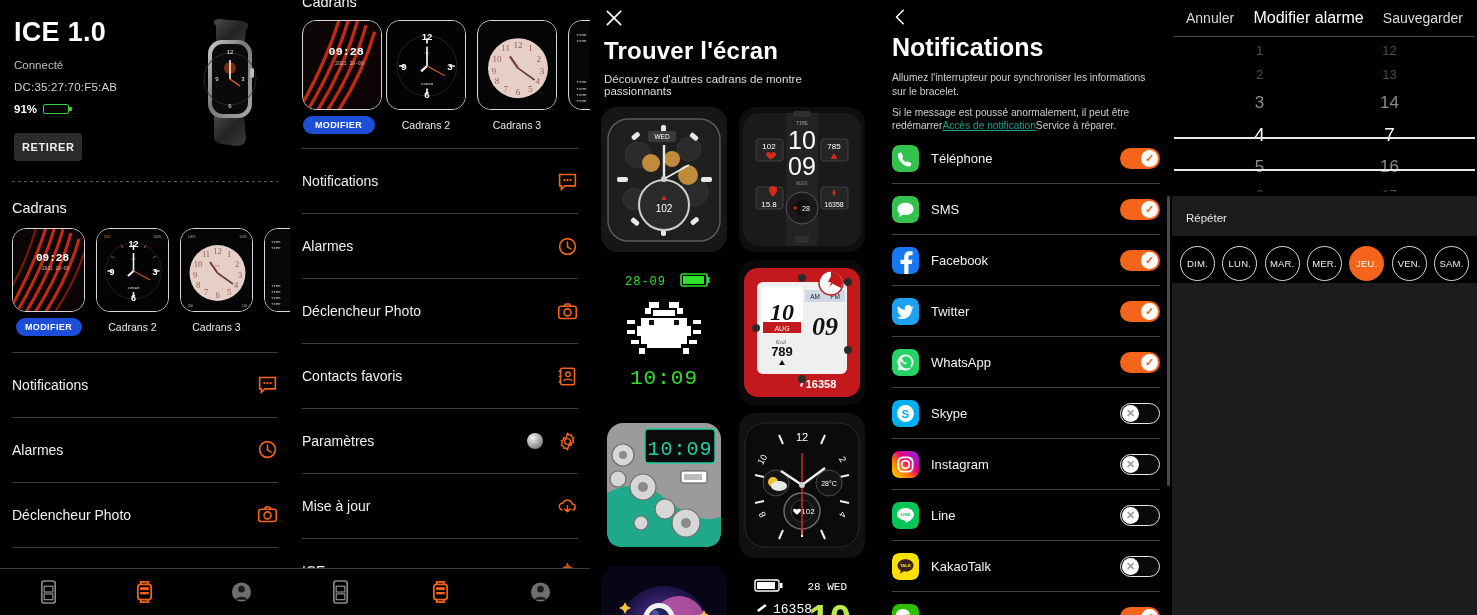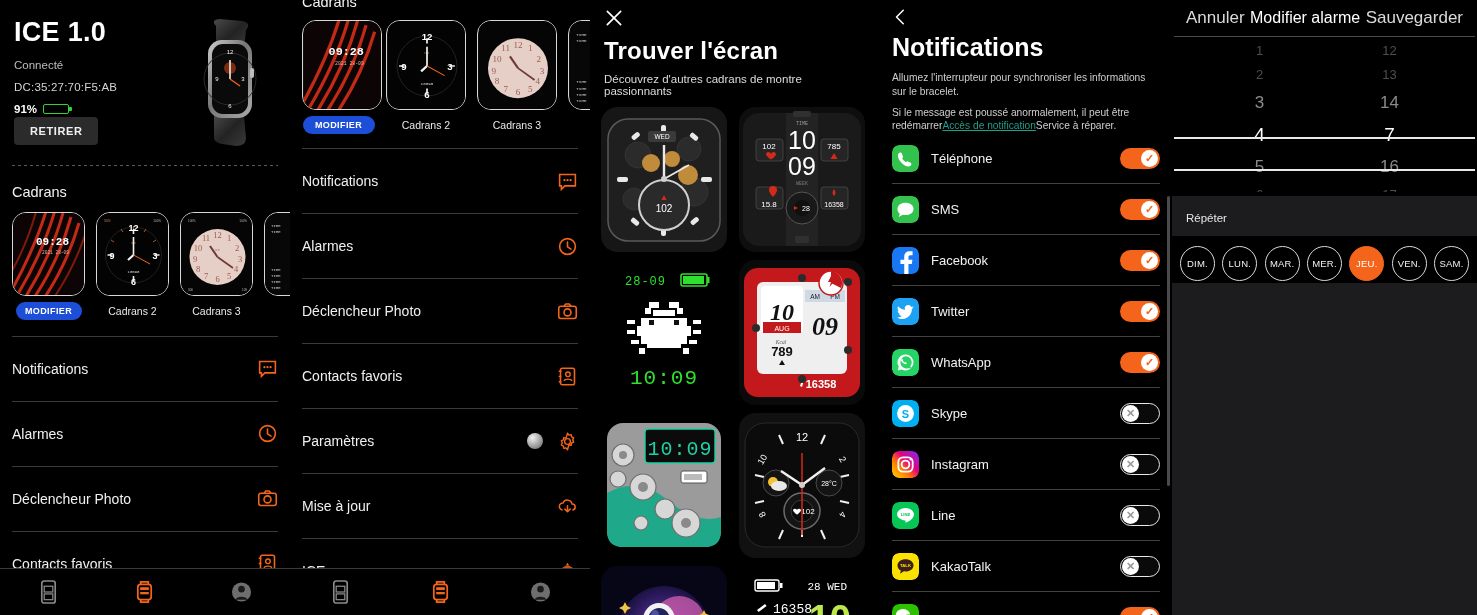--- a/index.html
+++ b/index.html
@@ -22,22 +22,22 @@
   
   .dev-head { padding: 18px 14px 0 14px; position: relative; }
   .dev-title { font-size: 27px; font-weight: bold; color:#fff; letter-spacing:.3px; line-height:1.1; }
   .dev-status { font-size: 11.5px; color:#bcbcbc; margin-top: 11px; }
   .dev-mac { font-size: 11.5px; color:#d4d4d4; margin-top: 10px; letter-spacing:.2px; }
   .dev-batt-row { display:flex; align-items:center; gap:6px; margin-top: 10px; }
   .dev-batt-pct { font-size: 11.5px; color:#fff; font-weight:bold; }
   .batt-ico { width: 26px; height: 10px; border: 1.3px solid #36d13a; border-radius:2px; position:relative; padding:1px; }
   .batt-ico::after { content:""; position:absolute; right:-3.5px; top:2.5px; width:2.5px; height:4px; background:#36d13a; border-radius:0 1px 1px 0; }
   .batt-fill { height:100%; width:92%; background:#3ddc41; border-radius:1px; }
-  .retirer-btn { margin-top: 2px; display:inline-block; background:#2b2b2b; color:#f0f0f0;
-    font-size: 11px; font-weight: bold; letter-spacing:.6px; padding: 8px 16px; border-radius:4px; }
+  .retirer-btn { margin-top: 18px; display:inline-block; background:#2b2b2b; color:#f0f0f0;
+    font-size: 11px; font-weight: bold; letter-spacing:.6px; padding: 8px 8px; border-radius:4px; }
   .watch-photo { position:absolute; right: 10px; top: 18px; width: 100px; height: 130px; }
 
   .hr-dashed { height:1px; margin: 20px 12px 0 12px;
     background: repeating-linear-gradient(90deg,#5a5a5a 0 3px,transparent 3px 6px); }
   .hr-solid { height:1px; margin: 0 12px; background:#3a3a3a; }
 
   .sec-title { font-size: 14.5px; color:#f2f2f2; padding: 18px 12px 0 12px; }
 
   
   .faces { display:flex; gap: 11px; padding: 12px 0 0 12px; }
@@ -86,21 +86,21 @@
   .toggle.off { background:#0a0a0a; border:1.3px solid #e8e8e8; }
   .knob { position:absolute; top:2px; width: 17px; height: 17px; border-radius:50%; background:#fff;
      display:flex; align-items:center; justify-content:center; font-size:11px; font-weight:bold; }
   .toggle.on .knob { right: 2px; color:#f4651b; }
   .toggle.off .knob { left: 1px; top:1px; color:#9a9a9a; }
   .notif-div { height:1px; background:#424242; }
   .scrollbar { position:absolute; right: 2px; top: 196px; width: 3px; height: 290px; background:#4a4a4a; border-radius:2px; }
 
   
   .p5-bar { display:flex; align-items:center; justify-content:space-between; padding: 0 14px; height: 36px; }
-  .p5-sidebtn { font-size: 17px; color:#dadada;text-align:right; }
+  .p5-sidebtn { font-size: 14px; color:#dadada;text-align:right; }
   .p5-title { font-size: 16px; color:#fff; }
   .p5-rule { height:1px; background:#4a4a4a; margin: 0 2px; }
   .picker { position:relative; height: 155px; overflow:hidden; }
   .picker-cols { display:flex; justify-content:center; gap: 74px; padding-top: 2px; }
   .pcol { width: 56px; text-align:center; }
   .pitem { height: 32px; line-height:32px; font-size: 17px; color:#8b8b8b; }
   .pitem.faded { color:#4e4e4e; font-size: 13px; height: 24px; line-height:24px; }
   .pitem.sel { color:#ffffff; font-size: 19px; }
   .picker-line { position:absolute; left: 2px; right: 2px; height: 1.5px; background:#e9e9e9; }
   .pl-top { top: 100px; }

